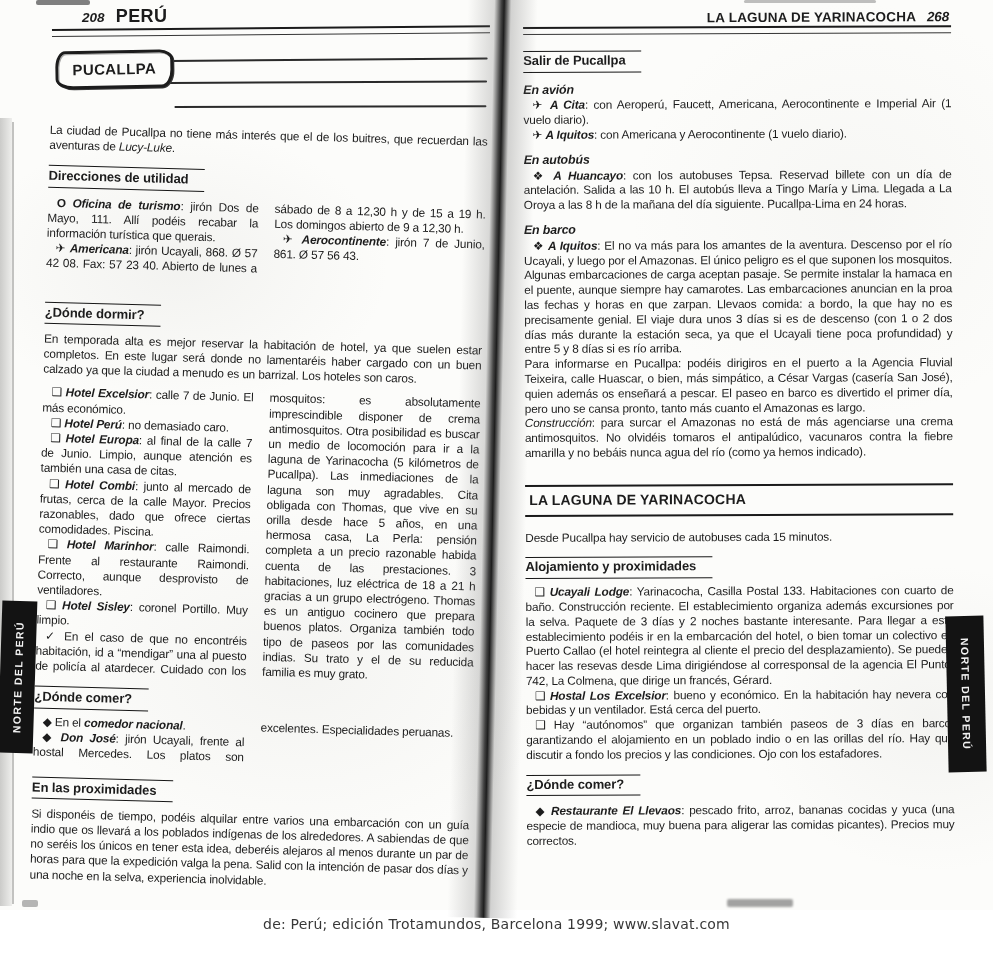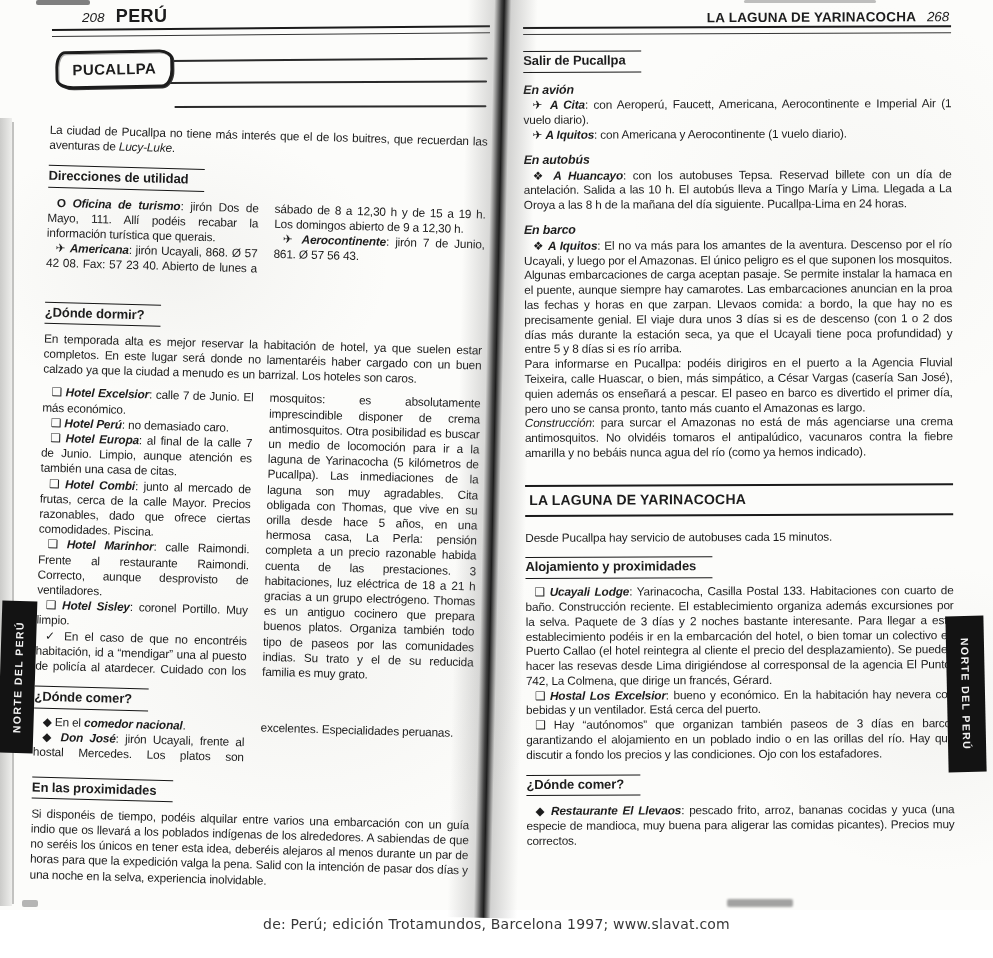--- a/index.html
+++ b/index.html
@@ -37,21 +37,21 @@
   .item{text-indent:9px;text-align:justify;}
   .flush{text-indent:0;text-align:justify;}
   .single{text-align:left;}
   .term{font-weight:700;font-style:italic;}
   .bl{font-weight:700;font-style:normal;}
   .h{display:inline-block;font-size:13px;font-weight:700;letter-spacing:-0.1px;
      border-top:1.5px solid #161616;border-bottom:1.5px solid #161616;
      padding:2px 16px 3px 0;}
   .sub{font-weight:700;font-style:italic;font-size:12.4px;}
   .dblrule{height:5px;border-top:2px solid #1b1b1b;border-bottom:1px solid #343434;}
-  .pagenum{font-style:italic;font-weight:400;}
+  .pagenum{font-style:italic;font-weight:700;}
   .cols{column-count:2;column-gap:16px;column-fill:auto;}
   .cols-direcciones{height:80px;}
   .cols-hoteles{height:293px;}
   .cols-comer{height:48px;}
   
   .lp{position:absolute;left:52px;top:6px;width:438px;}
   .lp-header{padding-left:30px;font-size:13.5px;}
   .lp-header b{font-size:18px;letter-spacing:.4px;}
   .lp-rule{transform:rotate(-0.5deg);transform-origin:left center;margin-top:2px;}
   .lp-body{transform:rotate(1.55deg);transform-origin:10px 0;margin-top:6px;}
@@ -217,13 +217,13 @@
   <div class="gutter-shadow"></div>
 </div>
 
 <div class="tab tab-left">
   <span class="vtxt flip">NORTE DEL PERÚ</span>
 </div>
 <div class="tab tab-right">
   <span class="vtxt">NORTE DEL PERÚ</span>
 </div>
 
-<div class="caption">de: Perú; edición Trotamundos, Barcelona 1997; www.slavat.com</div>
+<div class="caption">de: Perú; edición Trotamundos, Barcelona 1999; www.slavat.com</div>
 
 </body></html>

